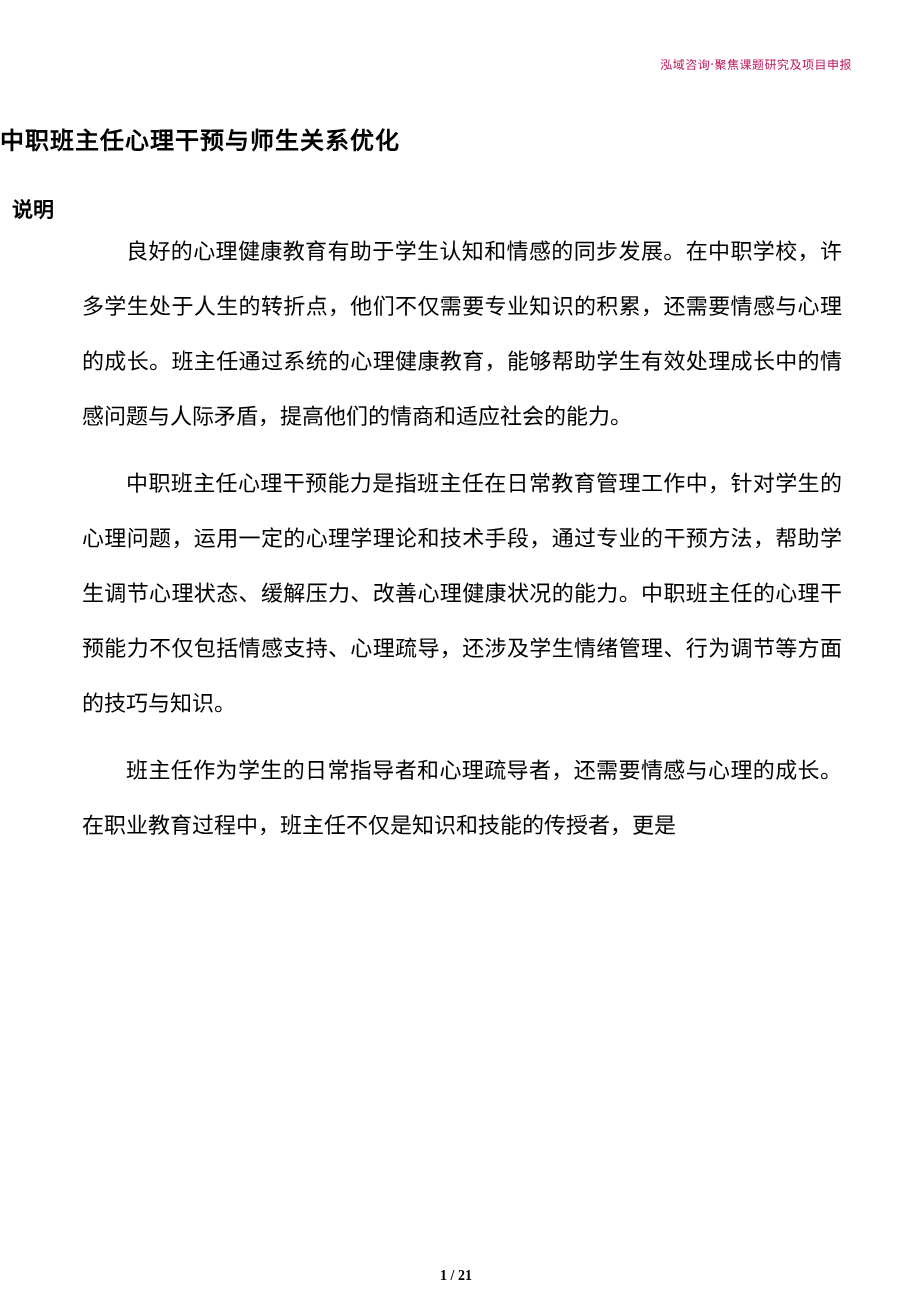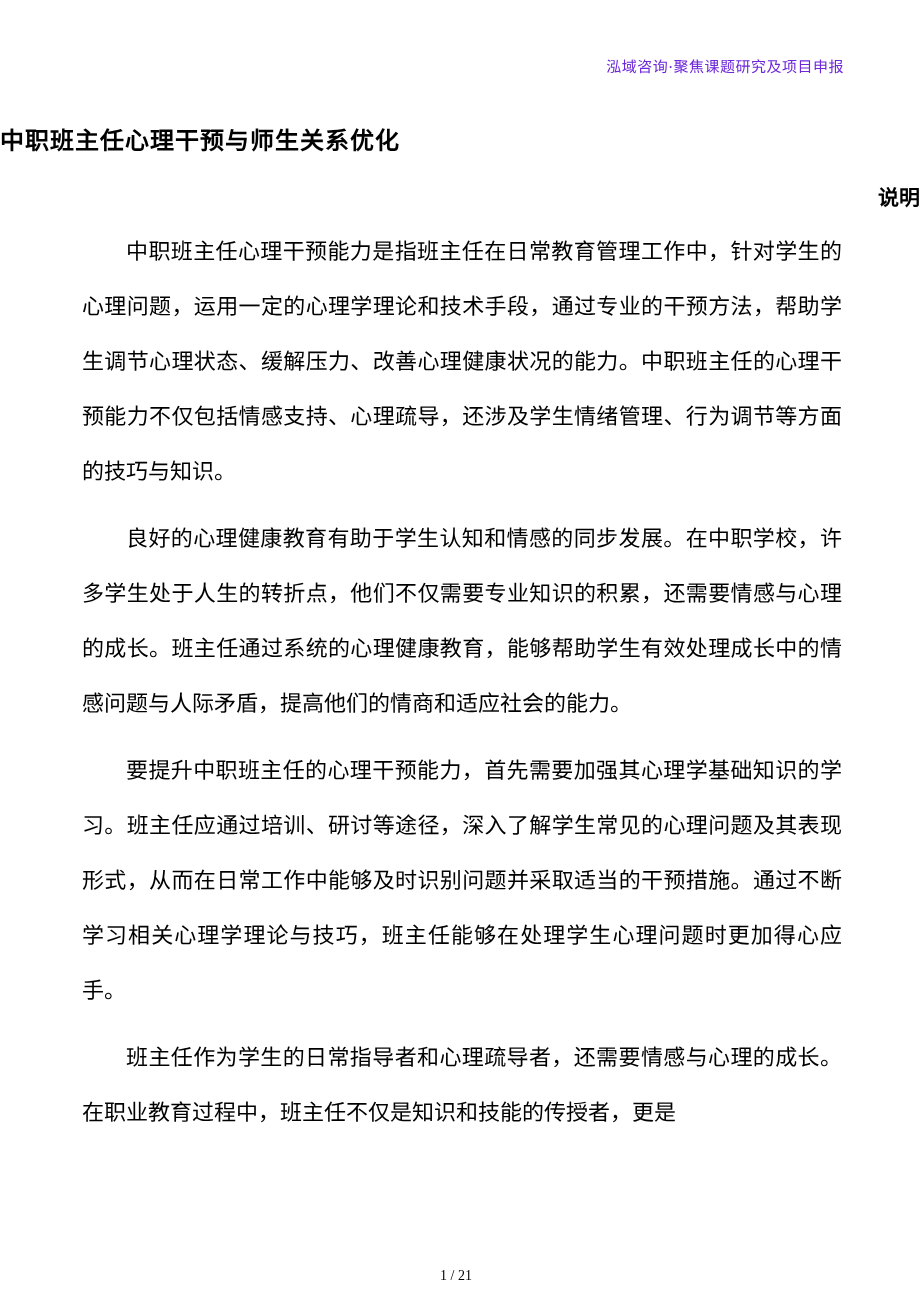--- a/index.html
+++ b/index.html
@@ -14,44 +14,44 @@
     margin: 0 auto;
     background: #ffffff;
     color: #000000;
     font-family: "DejaVu Serif", "Liberation Serif", serif;
     overflow: hidden;
   }
   .page-header {
     position: absolute;
     top: 55px;
     left: 0;
-    right: 76px;
+    right: 68px;
     text-align: right;
-    font-size: 15px;
+    font-size: 12px;
     letter-spacing: 0.5px;
-    color: #6d28d9;
+    color: #be185d;
   }
   .doc-title {
     position: absolute;
     top: 121px;
     left: 0;
     right: 0;
     margin: 0;
     text-align: left;
     font-size: 24px;
     font-weight: bold;
     letter-spacing: 1px;
   }
   .section-heading {
     position: absolute;
     top: 181px;
     left: 0;
     right: 0;
-    margin: 0;
-    text-align: right;
+    margin: 12px;
+    text-align: left;
     font-size: 21px;
     font-weight: bold;
   }
   .doc-body {
     position: absolute;
     top: 224px;
     left: 82px;
     width: 760px;
     font-size: 22px;
     line-height: 55px;
@@ -62,41 +62,40 @@
     margin: 0 0 12px 0;
     text-indent: 2em;
   }
   .page-footer {
     position: absolute;
     bottom: 18px;
     left: 0;
     right: 8px;
     text-align: center;
     font-size: 14px;
-    font-weight: normal;
+    font-weight: bold;
     font-family: "Liberation Serif", "DejaVu Serif", serif;
   }
 </style>
 </head>
 <body>
 
 <div class="page">
 
   <div class="page-header">
     <span>泓域咨询·聚焦课题研究及项目申报</span>
   </div>
 
   <h1 class="doc-title">中职班主任心理干预与师生关系优化</h1>
 
   <h2 class="section-heading">说明</h2>
 
   <div class="doc-body">
+    <p>良好的心理健康教育有助于学生认知和情感的同步发展。在中职学校，许多学生处于人生的转折点，他们不仅需要专业知识的积累，还需要情感与心理的成长。班主任通过系统的心理健康教育，能够帮助学生有效处理成长中的情感问题与人际矛盾，提高他们的情商和适应社会的能力。</p>
     <p>中职班主任心理干预能力是指班主任在日常教育管理工作中，针对学生的心理问题，运用一定的心理学理论和技术手段，通过专业的干预方法，帮助学生调节心理状态、缓解压力、改善心理健康状况的能力。中职班主任的心理干预能力不仅包括情感支持、心理疏导，还涉及学生情绪管理、行为调节等方面的技巧与知识。</p>
-    <p>良好的心理健康教育有助于学生认知和情感的同步发展。在中职学校，许多学生处于人生的转折点，他们不仅需要专业知识的积累，还需要情感与心理的成长。班主任通过系统的心理健康教育，能够帮助学生有效处理成长中的情感问题与人际矛盾，提高他们的情商和适应社会的能力。</p>
-    <p>要提升中职班主任的心理干预能力，首先需要加强其心理学基础知识的学习。班主任应通过培训、研讨等途径，深入了解学生常见的心理问题及其表现形式，从而在日常工作中能够及时识别问题并采取适当的干预措施。通过不断学习相关心理学理论与技巧，班主任能够在处理学生心理问题时更加得心应手。</p>
     <p>班主任作为学生的日常指导者和心理疏导者，还需要情感与心理的成长。在职业教育过程中，班主任不仅是知识和技能的传授者，更是</p>
   </div>
 
   <div class="page-footer">
     <span>1 / 21</span>
   </div>
 
 </div>
 
 </body></html>

